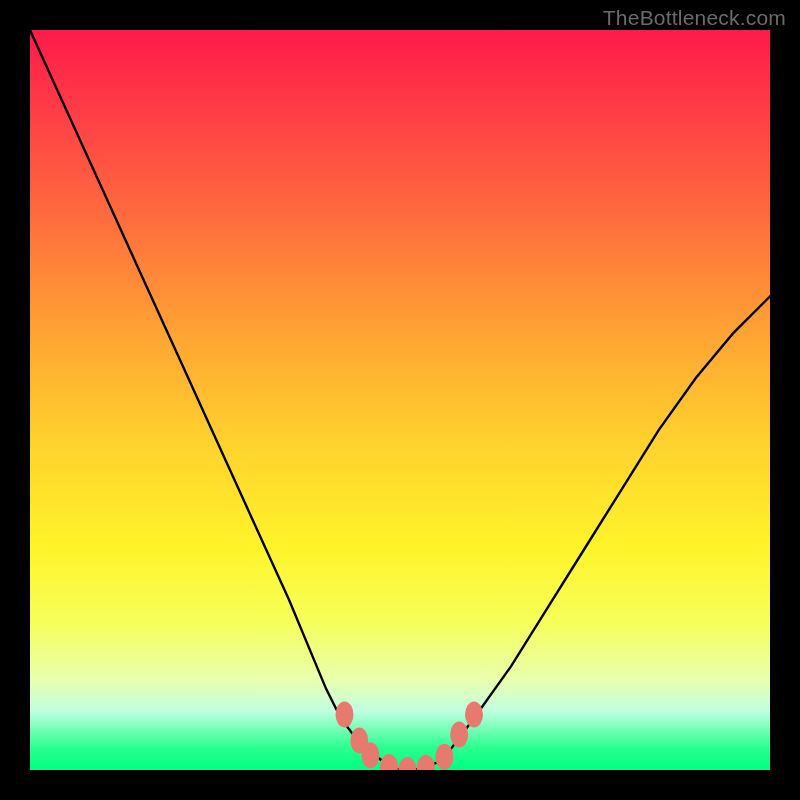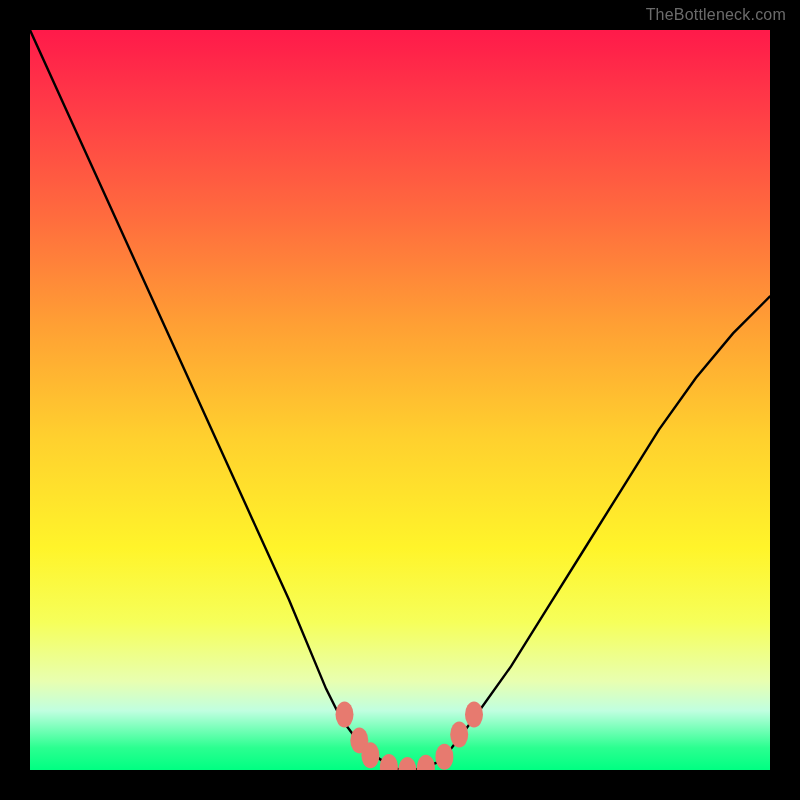--- a/index.html
+++ b/index.html
@@ -28,21 +28,21 @@
       #e8ffb0 88%,
       #c0ffe0 92%,
       #2bff90 97%,
       #00ff82 100%);
   }
   .watermark {
     position: absolute;
     top: 6px;
     right: 14px;
     color: #6b6b6b;
-    font-size: 16px;
+    font-size: 21px;
     font-weight: 500;
     letter-spacing: 0.2px;
     user-select: none;
   }
   svg.overlay {
     position: absolute;
     left: 30px;
     top: 30px;
     width: 740px;
     height: 740px;

